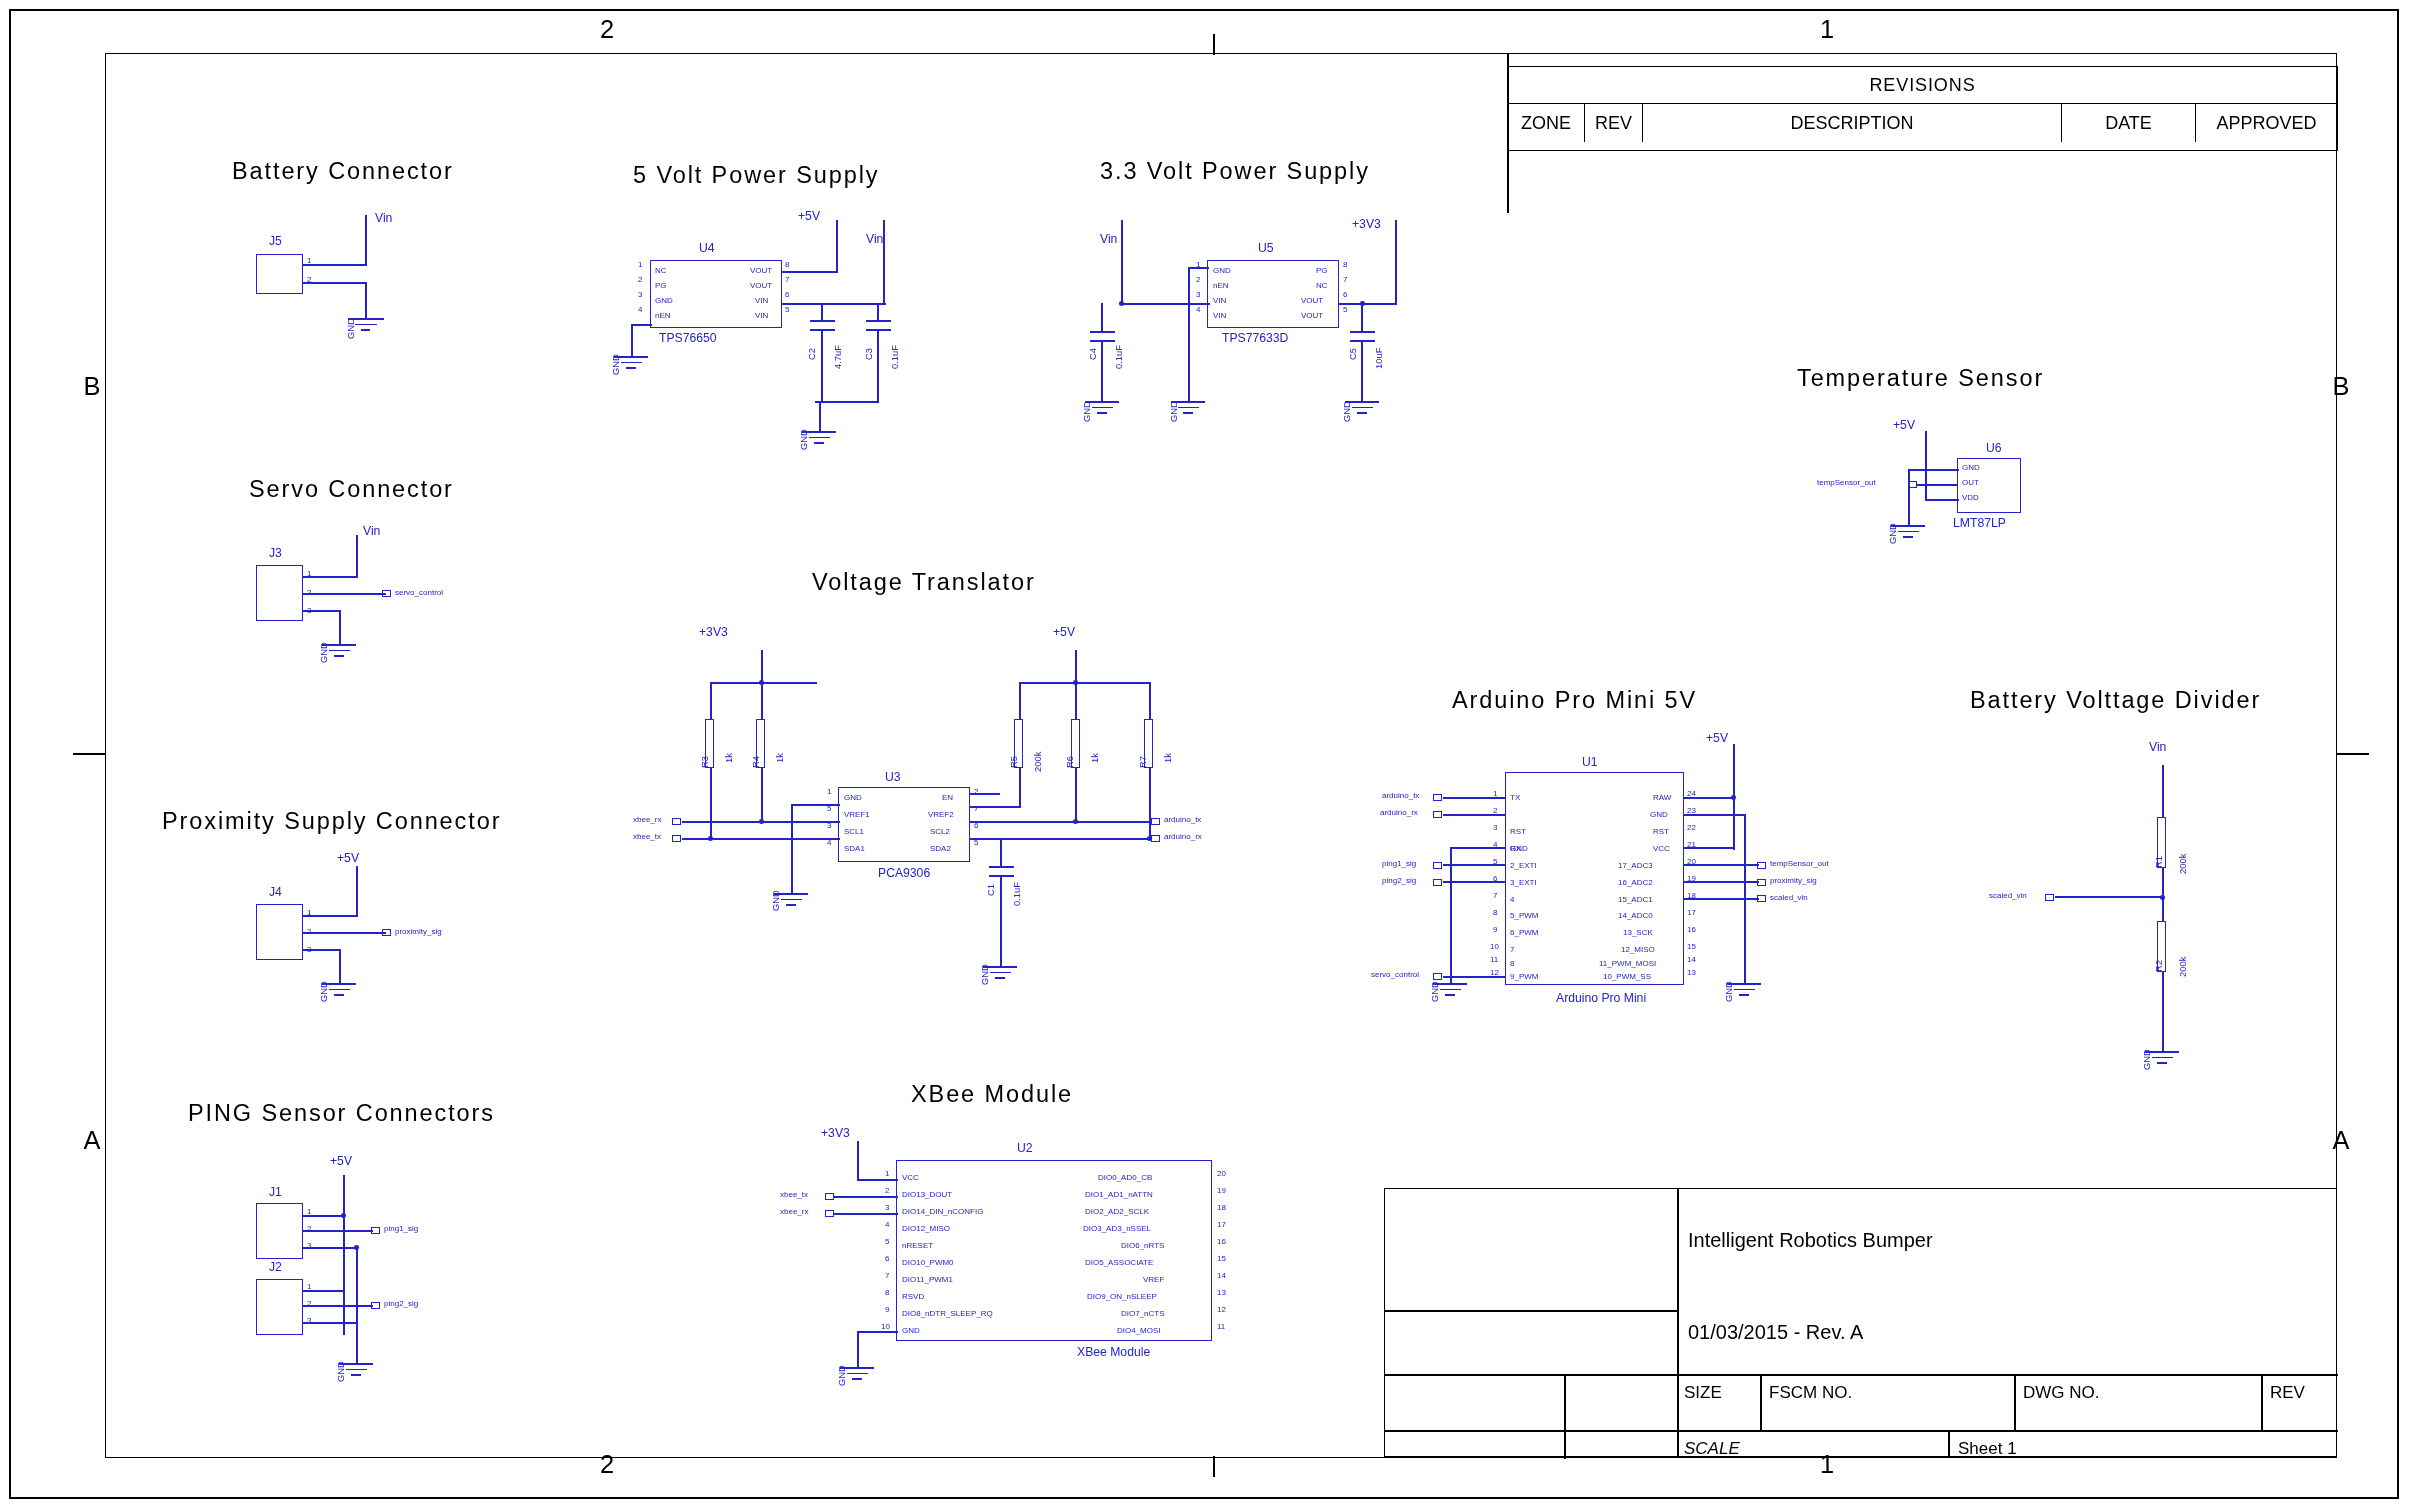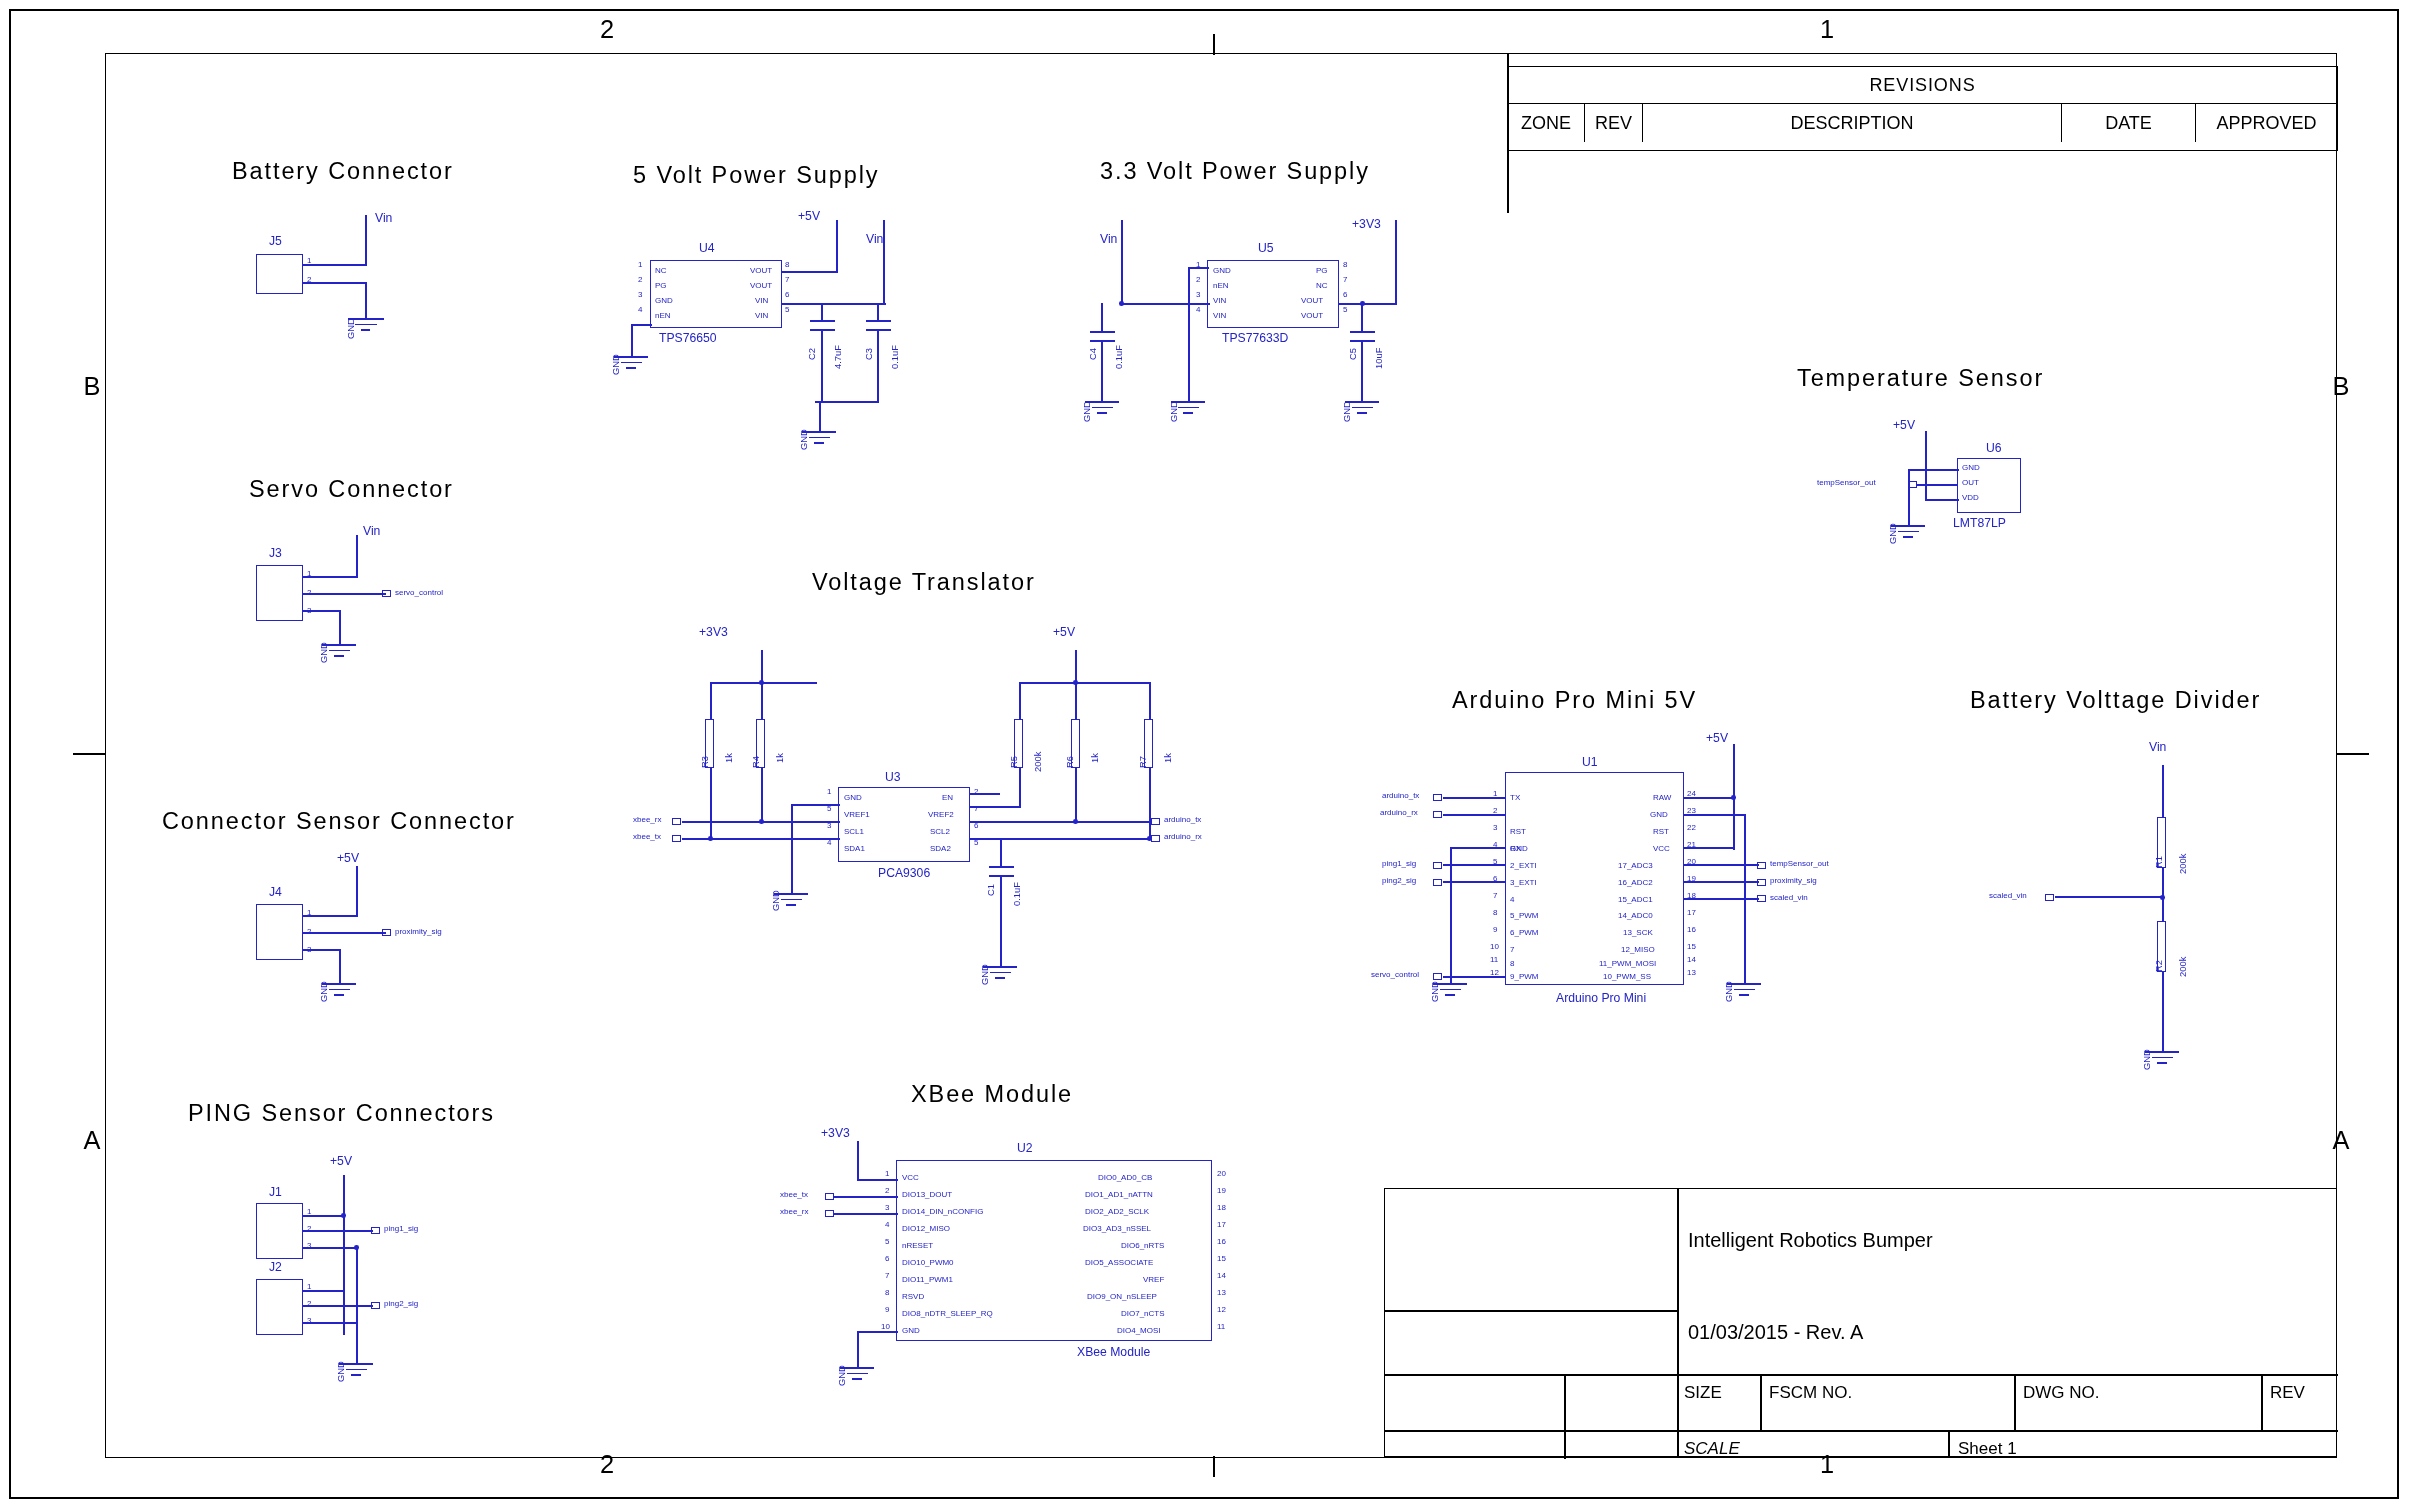--- a/index.html
+++ b/index.html
@@ -223,21 +223,21 @@
     <div class="tb-text tb-small" style="left:299px; top:250px;font-style:italic;">SCALE</div>
     <div class="tb-text tb-small" style="left:573px; top:250px;">Sheet 1</div>
   </div>
 
   <div class="sect-title" style="left:232px; top:158px;">Battery Connector</div>
   <div class="sect-title" style="left:633px; top:162px;">5 Volt Power Supply</div>
   <div class="sect-title" style="left:1100px; top:158px;">3.3 Volt Power Supply</div>
   <div class="sect-title" style="left:1797px; top:365px;">Temperature Sensor</div>
   <div class="sect-title" style="left:249px; top:476px;">Servo Connector</div>
   <div class="sect-title" style="left:812px; top:569px;">Voltage Translator</div>
-  <div class="sect-title" style="left:162px; top:808px;">Connector Sensor Connector</div>
+  <div class="sect-title" style="left:162px; top:808px;">Proximity Supply Connector</div>
   <div class="sect-title" style="left:1452px; top:687px;">Arduino Pro Mini 5V</div>
   <div class="sect-title" style="left:1970px; top:687px;">Battery Volttage Divider</div>
   <div class="sect-title" style="left:188px; top:1100px;">PING Sensor Connectors</div>
   <div class="sect-title" style="left:911px; top:1081px;">XBee Module</div>
 
   <div>
     <div class="box" style="left:256px; top:254px; width:47px; height:40px;"></div>
     <div class="blue" style="left:269px; top:234px;">J5</div>
     <div class="blue-xs" style="left:307px; top:256px;">1</div>
     <div class="blue-xs" style="left:307px; top:275px;">2</div>

